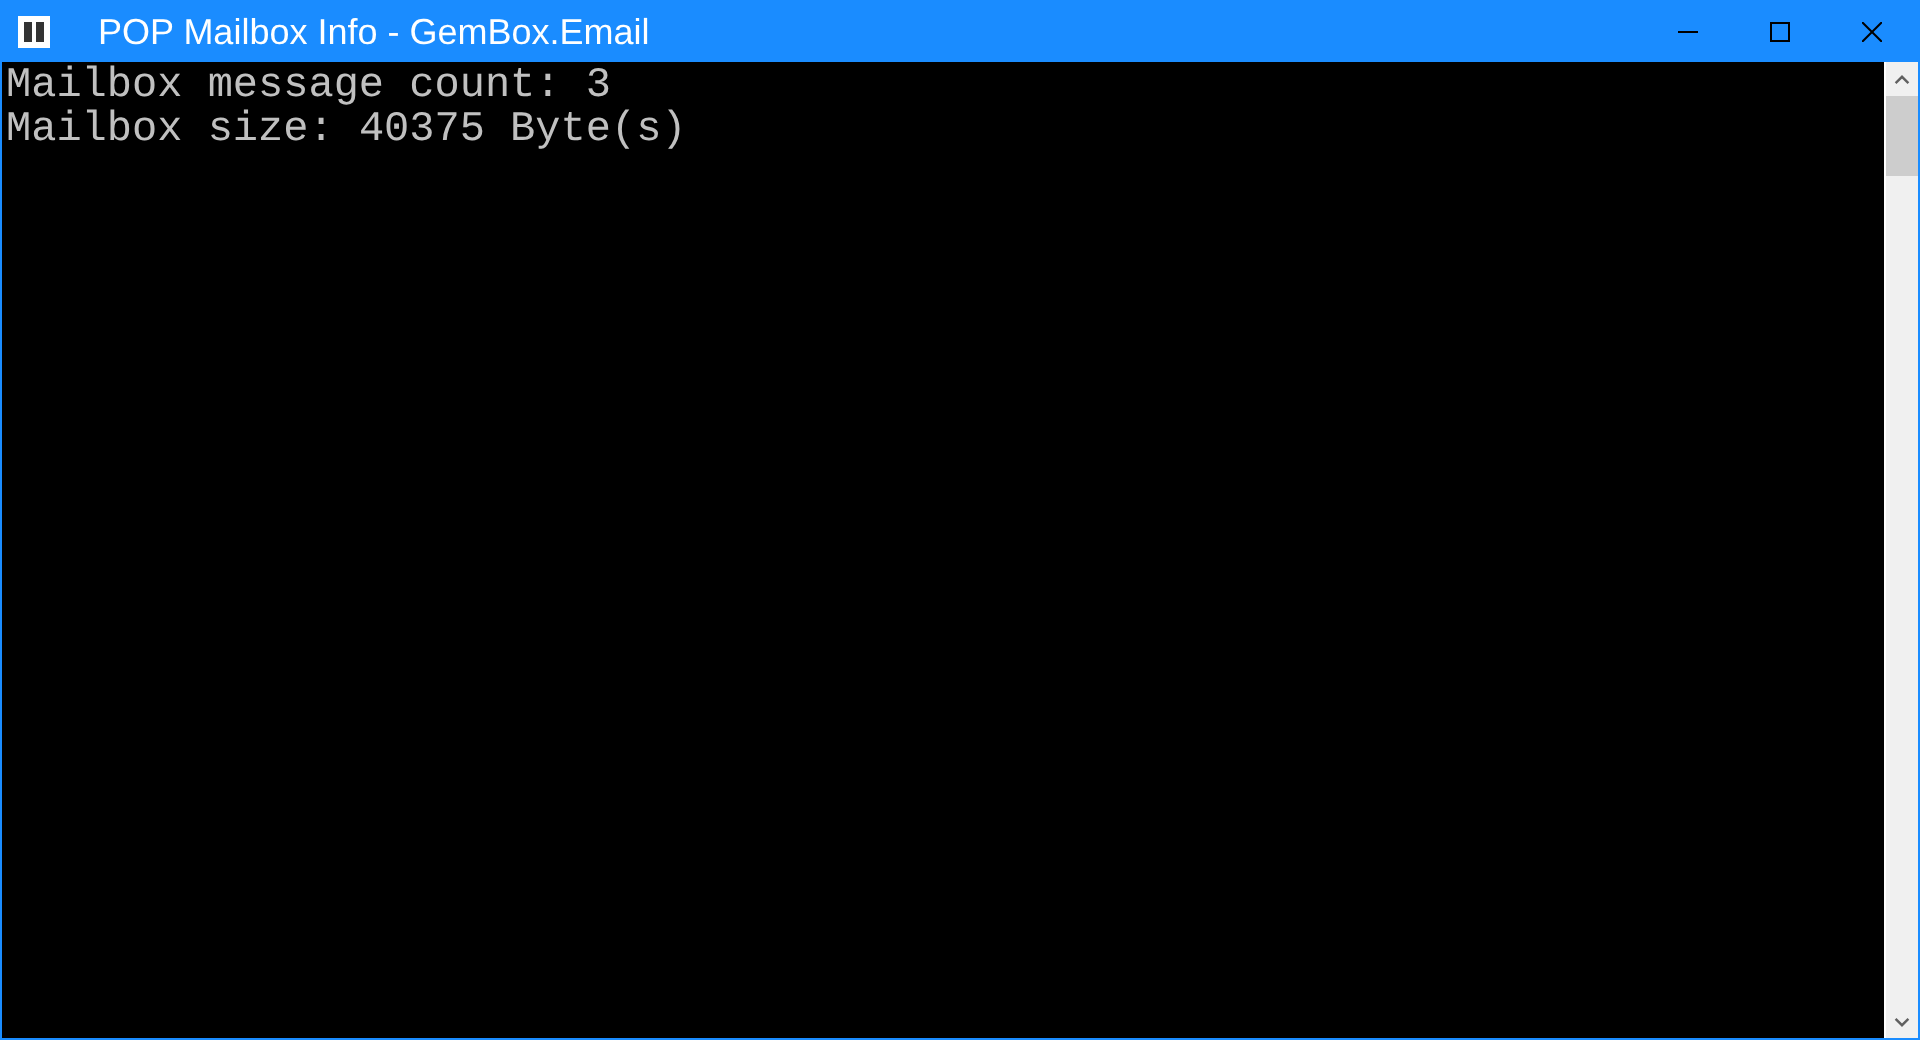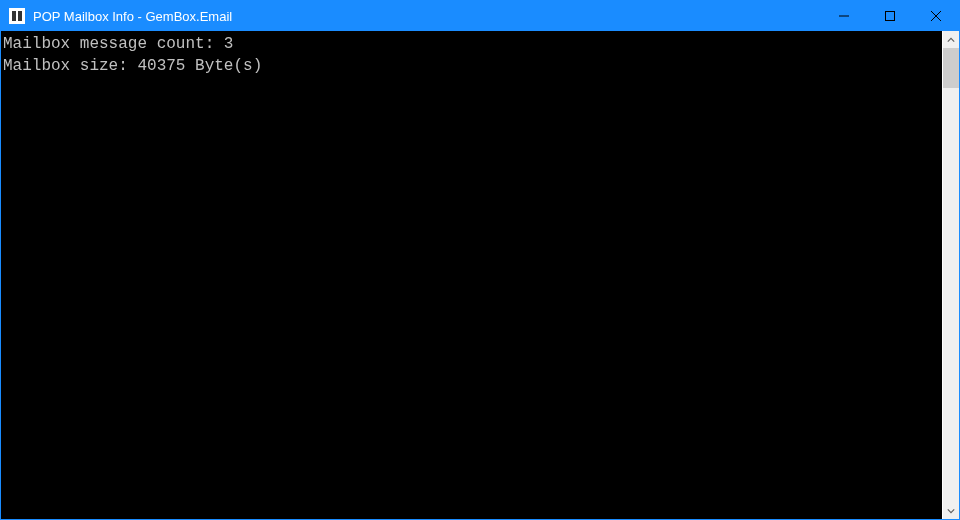--- a/index.html
+++ b/index.html
@@ -20,22 +20,23 @@
       border: 1px solid #1a8cff;
       display: flex;
       flex-direction: column;
     }
     .titlebar {
       height: 30px;
       background: #1a8cff;
       display: flex;
       align-items: center;
       color: #ffffff;
-      font-size: 13px;
+      font-size: 18px;
       user-select: none;
+      gap: 16px;
     }
     .app-icon {
       width: 16px;
       height: 16px;
       margin: 0 6px 0 8px;
       background: #ffffff;
       display: flex;
       align-items: center;
       justify-content: center;
       position: relative;
@@ -84,21 +85,21 @@
       flex: 1;
       display: flex;
       background: #000000;
       position: relative;
     }
     .console {
       flex: 1;
       background: #000000;
       color: #c0c0c0;
       font-family: Consolas, "Courier New", monospace;
-      font-size: 16px;
+      font-size: 21px;
       line-height: 22px;
       padding: 2px 0 0 2px;
       white-space: pre;
       overflow: hidden;
     }
     .scrollbar {
       width: 17px;
       background: #f0f0f0;
       display: flex;
       flex-direction: column;

